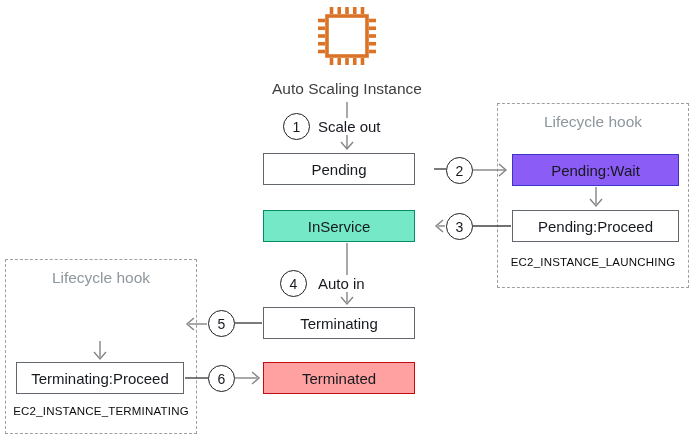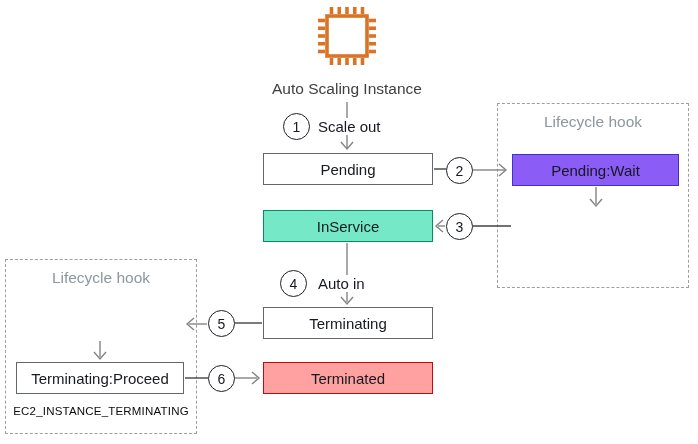--- a/index.html
+++ b/index.html
@@ -2,21 +2,21 @@
 <html><head>
 <meta charset="utf-8">
 <style>
   html,body{margin:0;padding:0;background:#fff;}
   #stage{
     position:relative;width:698px;height:444px;background:#fff;overflow:hidden;
     font-family:"Liberation Sans", sans-serif;color:#16191F;
   }
   .abs{position:absolute;}
   .box{
-    position:absolute;width:170px;height:32px;box-sizing:border-box;
+    position:absolute;width:152px;height:32px;box-sizing:border-box;
     background:#fff;border:1.5px solid #62676E;
     display:flex;align-items:center;justify-content:center;
     font-size:15px;color:#16191F;
   }
   .box.wait{width:167px;background:#8b5cf6;border-color:#3A35C8;}
   .box.proceed{width:167px;}
   .box.inservice{background:#74E8C7;border-color:#058C62;}
   .box.terminated{background:#FFA1A0;border-color:#C00C0C;}
   .hook{
     position:absolute;box-sizing:border-box;border:1.2px dashed #9AA0A6;background:transparent;
@@ -70,33 +70,35 @@
       <line x1="52" y1="30" x2="59" y2="30"></line>
         <line x1="52" y1="37.75" x2="59" y2="37.75"></line>
       <line x1="52" y1="45.5" x2="59" y2="45.5"></line>
     </g>
   </svg>
 
   <div class="main-title">Auto Scaling Instance</div>
 
   <div class="hook" style="left:497px;top:103px;width:192px;height:185px;">
     <div class="hook-title" style="top:9px;">Lifecycle hook</div>
+    <div class="event" style="top:152px;">EC2_INSTANCE_LAUNCHING</div>
   </div>
 
   <div class="hook" style="left:5px;top:259px;width:192px;height:175px;">
     <div class="hook-title" style="top:9px;">Lifecycle hook</div>
     <div class="event" style="top:145px;">EC2_INSTANCE_TERMINATING</div>
   </div>
 
   <div class="box" style="left:263px;top:153px;">Pending</div>
   <div class="box inservice" style="left:263px;top:210px;">InService</div>
   <div class="box" style="left:263px;top:307px;">Terminating</div>
   <div class="box terminated" style="left:263px;top:362px;text-align:right;">Terminated</div>
 
   <div class="box wait" style="left:512px;top:154px;">Pending:Wait</div>
+  <div class="box proceed" style="left:512px;top:210px;">Pending:Proceed</div>
 
   <div class="box proceed" style="left:16px;top:362px;width:168px;">Terminating:Proceed</div>
 
   <svg id="wires" width="698" height="444" viewBox="0 0 698 444">
     <g stroke="#848484" stroke-width="1.4" fill="none">
 
       <path d="M347 102 L347 148"></path>
         <polyline points="341,142 347,149 353,142"></polyline>
 
       <path d="M473 170 L505 170"></path>

